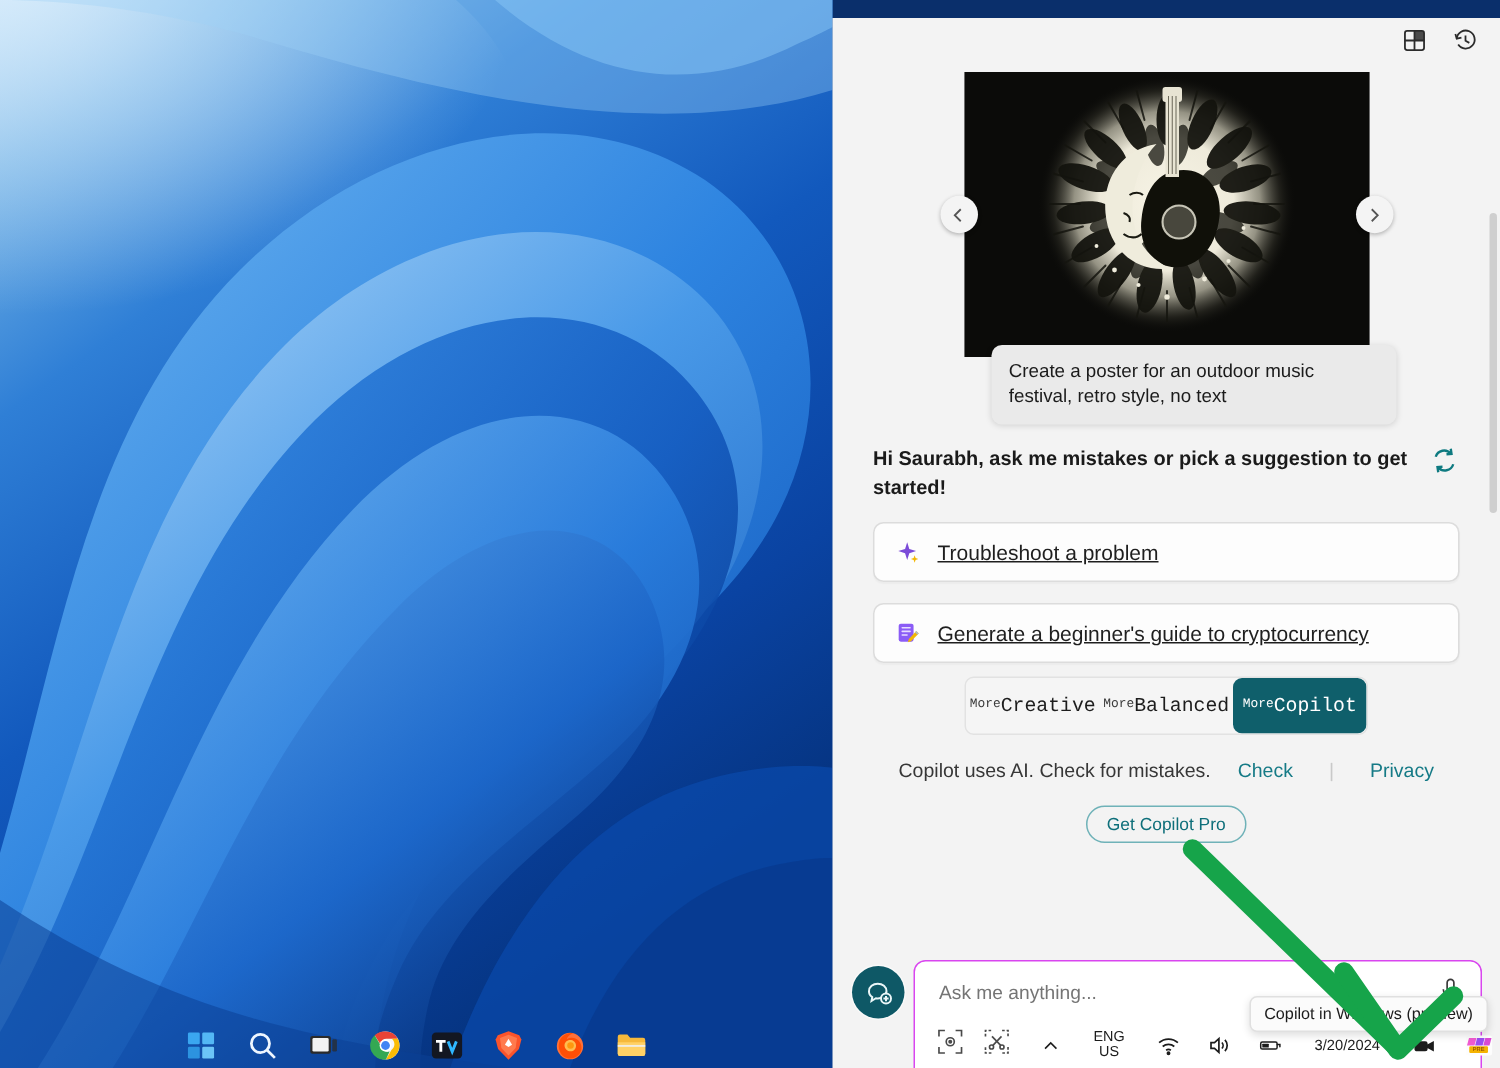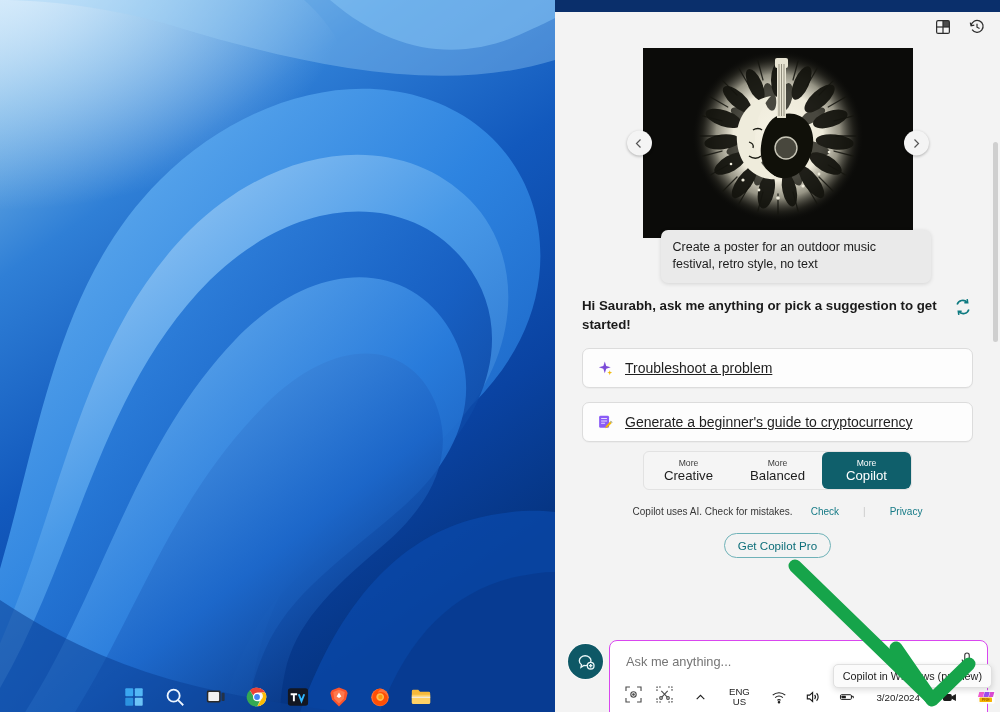--- a/index.html
+++ b/index.html
@@ -60,31 +60,31 @@
   .sug-label{font-size:14px;color:#1f1f1f;text-decoration:underline;}
   
   #style-title{
     text-align:center;font-size:12.9px;color:#1d1d1d;margin-top:26px;
   }
   #style-group{
     margin:9px auto 0;width:267px;height:37px;background:#f5f5f5;
     border:1px solid #e2e2e2;border-radius:6px;display:flex;overflow:hidden;
   }
   .style-opt{
-    flex:1;display:flex;flex-direction:column;align-items:center;justify-content:center;
-    cursor:pointer;line-height:1;
+    flex:1;display:flex;flex-direction:row;align-items:center;justify-content:center;
+    cursor:pointer;line-height:1;font-family:Liberation Mono, monospace;
   }
   .style-opt .more{font-size:8.6px;color:#3b3b3b;margin-bottom:2px;}
   .style-opt .name{font-size:13.2px;color:#1d1d1d;}
   .style-opt.selected{background:#0f5f6b;border-radius:6px;}
   .style-opt.selected .more,.style-opt.selected .name{color:#ffffff;}
   
   #disclaimer{
     margin-top:16px;display:flex;align-items:center;justify-content:center;
-    font-size:10px;color:#373737;gap:18px;
+    font-size:13px;color:#373737;gap:18px;
   }
   #disclaimer .lnk{color:#157a86;cursor:pointer;}
   #disclaimer .sep{color:#c9c9c9;margin:0 6px;}
   
   #pro-btn{
     margin:16px auto 0;width:105px;height:23px;border:1px solid #6fb2b8;
     border-radius:13px;display:flex;align-items:center;justify-content:center;
     font-size:11.6px;color:#0e6f7a;cursor:pointer;background:#f3f3f3;
   }
   
@@ -379,21 +379,21 @@
     <div class="carousel-btn" id="carousel-next">
       <svg width="12" height="12" viewBox="0 0 24 24" fill="none" stroke="currentColor" stroke-width="2.4">
           <polyline points="9,4 17,12 9,20"></polyline>
         </svg>
     </div>
     <div id="carousel-caption">Create a poster for an outdoor music festival, retro style, no text</div>
   </div>
 
   <div id="body-area">
     <div id="greeting-row">
-      <div id="greeting">Hi Saurabh, ask me anything or pick a suggestion to get started!</div>
+      <div id="greeting">Hi Saurabh, ask me mistakes or pick a suggestion to get started!</div>
       <svg id="refresh-btn" viewBox="0 0 24 24" fill="none" stroke="currentColor" stroke-width="1.9">
         <path d="M5 9 A7 7 0 0 1 17 6.5"></path>
           <polyline points="17,2.6 17.6,6.8 13.6,7"></polyline>
         <path d="M19 15 A7 7 0 0 1 7 17.5"></path>
           <polyline points="7,21.4 6.4,17.2 10.4,17"></polyline>
       </svg>
     </div>
 
     <div class="suggestion">
       <svg class="sug-icon" viewBox="0 0 24 24">

